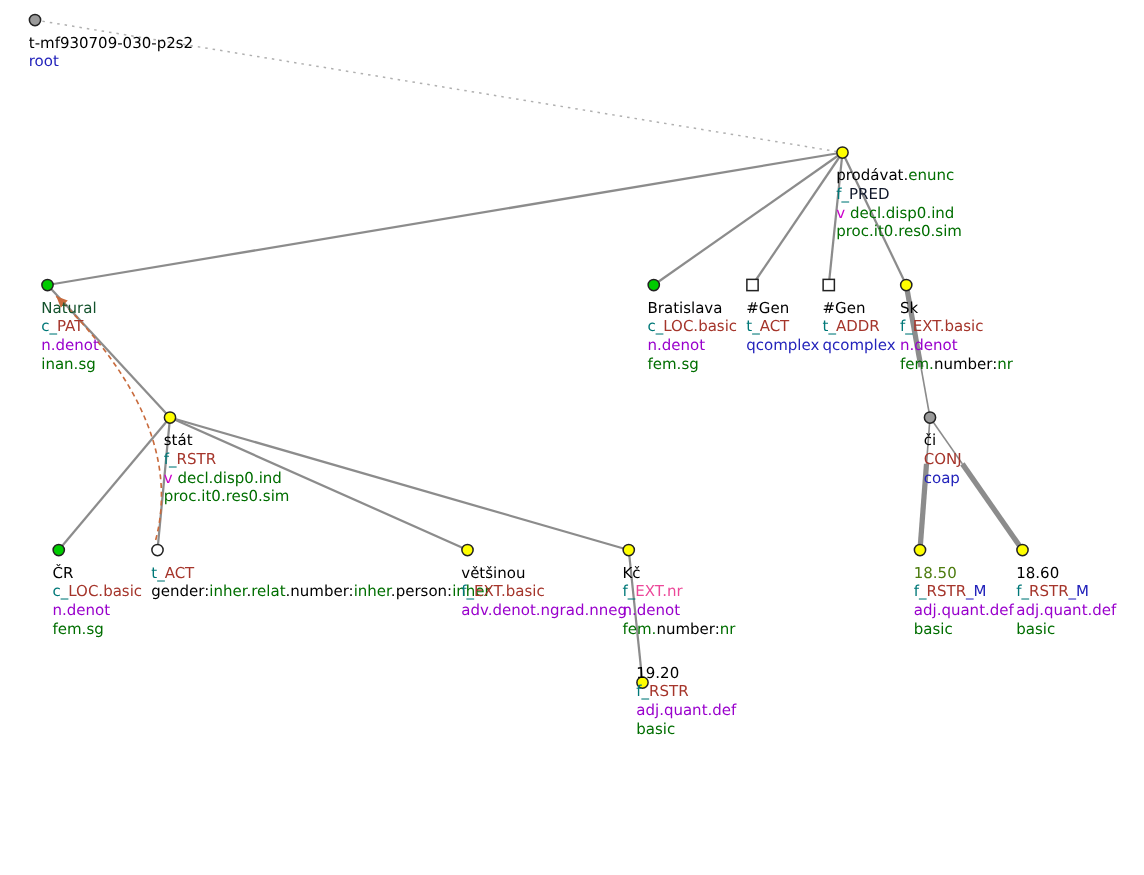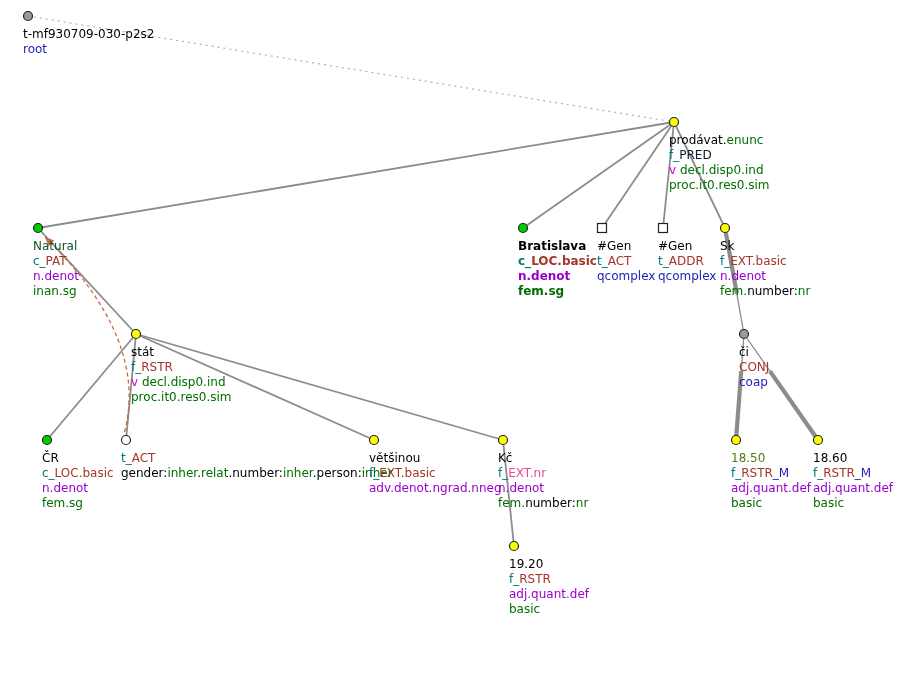--- a/index.html
+++ b/index.html
@@ -70,21 +70,21 @@
       <div><span style="color: rgb(0, 120, 120);">f_</span><span style="color: #0f172a;">PRED</span></div>
       <div><span style="color: rgb(204, 0, 204);">v </span><span style="color: rgb(0, 110, 0);">decl.disp0.ind</span></div>
       <div><span style="color: rgb(0, 110, 0);">proc.it0.res0.sim</span></div>
     </div>
     <div class="node-label" style="left: 33px; top: 239px;">
       <div><span style="color: #14532d;">Natural</span></div>
       <div><span style="color: rgb(0, 120, 120);">c_</span><span style="color: rgb(165, 53, 43);">PAT</span></div>
       <div><span style="color: rgb(153, 0, 204);">n.denot</span></div>
       <div><span style="color: rgb(0, 110, 0);">inan.sg</span></div>
     </div>
-    <div class="node-label" style="left: 518px; top: 239px; font-weight: bold;">
+    <div class="node-label" style="left: 518px; top: 239px;">
       <div><span style="color: rgb(0, 0, 0);">Bratislava</span></div>
       <div><span style="color: rgb(0, 120, 120);">c_</span><span style="color: rgb(165, 53, 43);">LOC.basic</span></div>
       <div><span style="color: rgb(153, 0, 204);">n.denot</span></div>
       <div><span style="color: rgb(0, 110, 0);">fem.sg</span></div>
     </div>
     <div class="node-label" style="left: 597px; top: 239px;">
       <div><span style="color: rgb(0, 0, 0);">#Gen</span></div>
       <div><span style="color: rgb(0, 120, 120);">t_</span><span style="color: rgb(165, 53, 43);">ACT</span></div>
       <div><span style="color: rgb(35, 35, 187);">qcomplex</span></div>
     </div>
@@ -136,19 +136,19 @@
       <div><span style="color: rgb(0, 120, 120);">f_</span><span style="color: rgb(165, 53, 43);">RSTR</span><span style="color: rgb(35, 35, 187);">_M</span></div>
       <div><span style="color: rgb(153, 0, 204);">adj.quant.def</span></div>
       <div><span style="color: rgb(0, 110, 0);">basic</span></div>
     </div>
     <div class="node-label" style="left: 813px; top: 451px;">
       <div><span style="color: rgb(0, 0, 0);">18.60</span></div>
       <div><span style="color: rgb(0, 120, 120);">f_</span><span style="color: rgb(165, 53, 43);">RSTR</span><span style="color: rgb(35, 35, 187);">_M</span></div>
       <div><span style="color: rgb(153, 0, 204);">adj.quant.def</span></div>
       <div><span style="color: rgb(0, 110, 0);">basic</span></div>
     </div>
-    <div class="node-label" style="left: 509px; top: 557px;">
+    <div class="node-label" style="left: 509px; top: 531px;">
       <div><span style="color: rgb(0, 0, 0);">19.20</span></div>
       <div><span style="color: rgb(0, 120, 120);">f_</span><span style="color: rgb(165, 53, 43);">RSTR</span></div>
       <div><span style="color: rgb(153, 0, 204);">adj.quant.def</span></div>
       <div><span style="color: rgb(0, 110, 0);">basic</span></div>
     </div>
   </div>
 
 </body></html>

